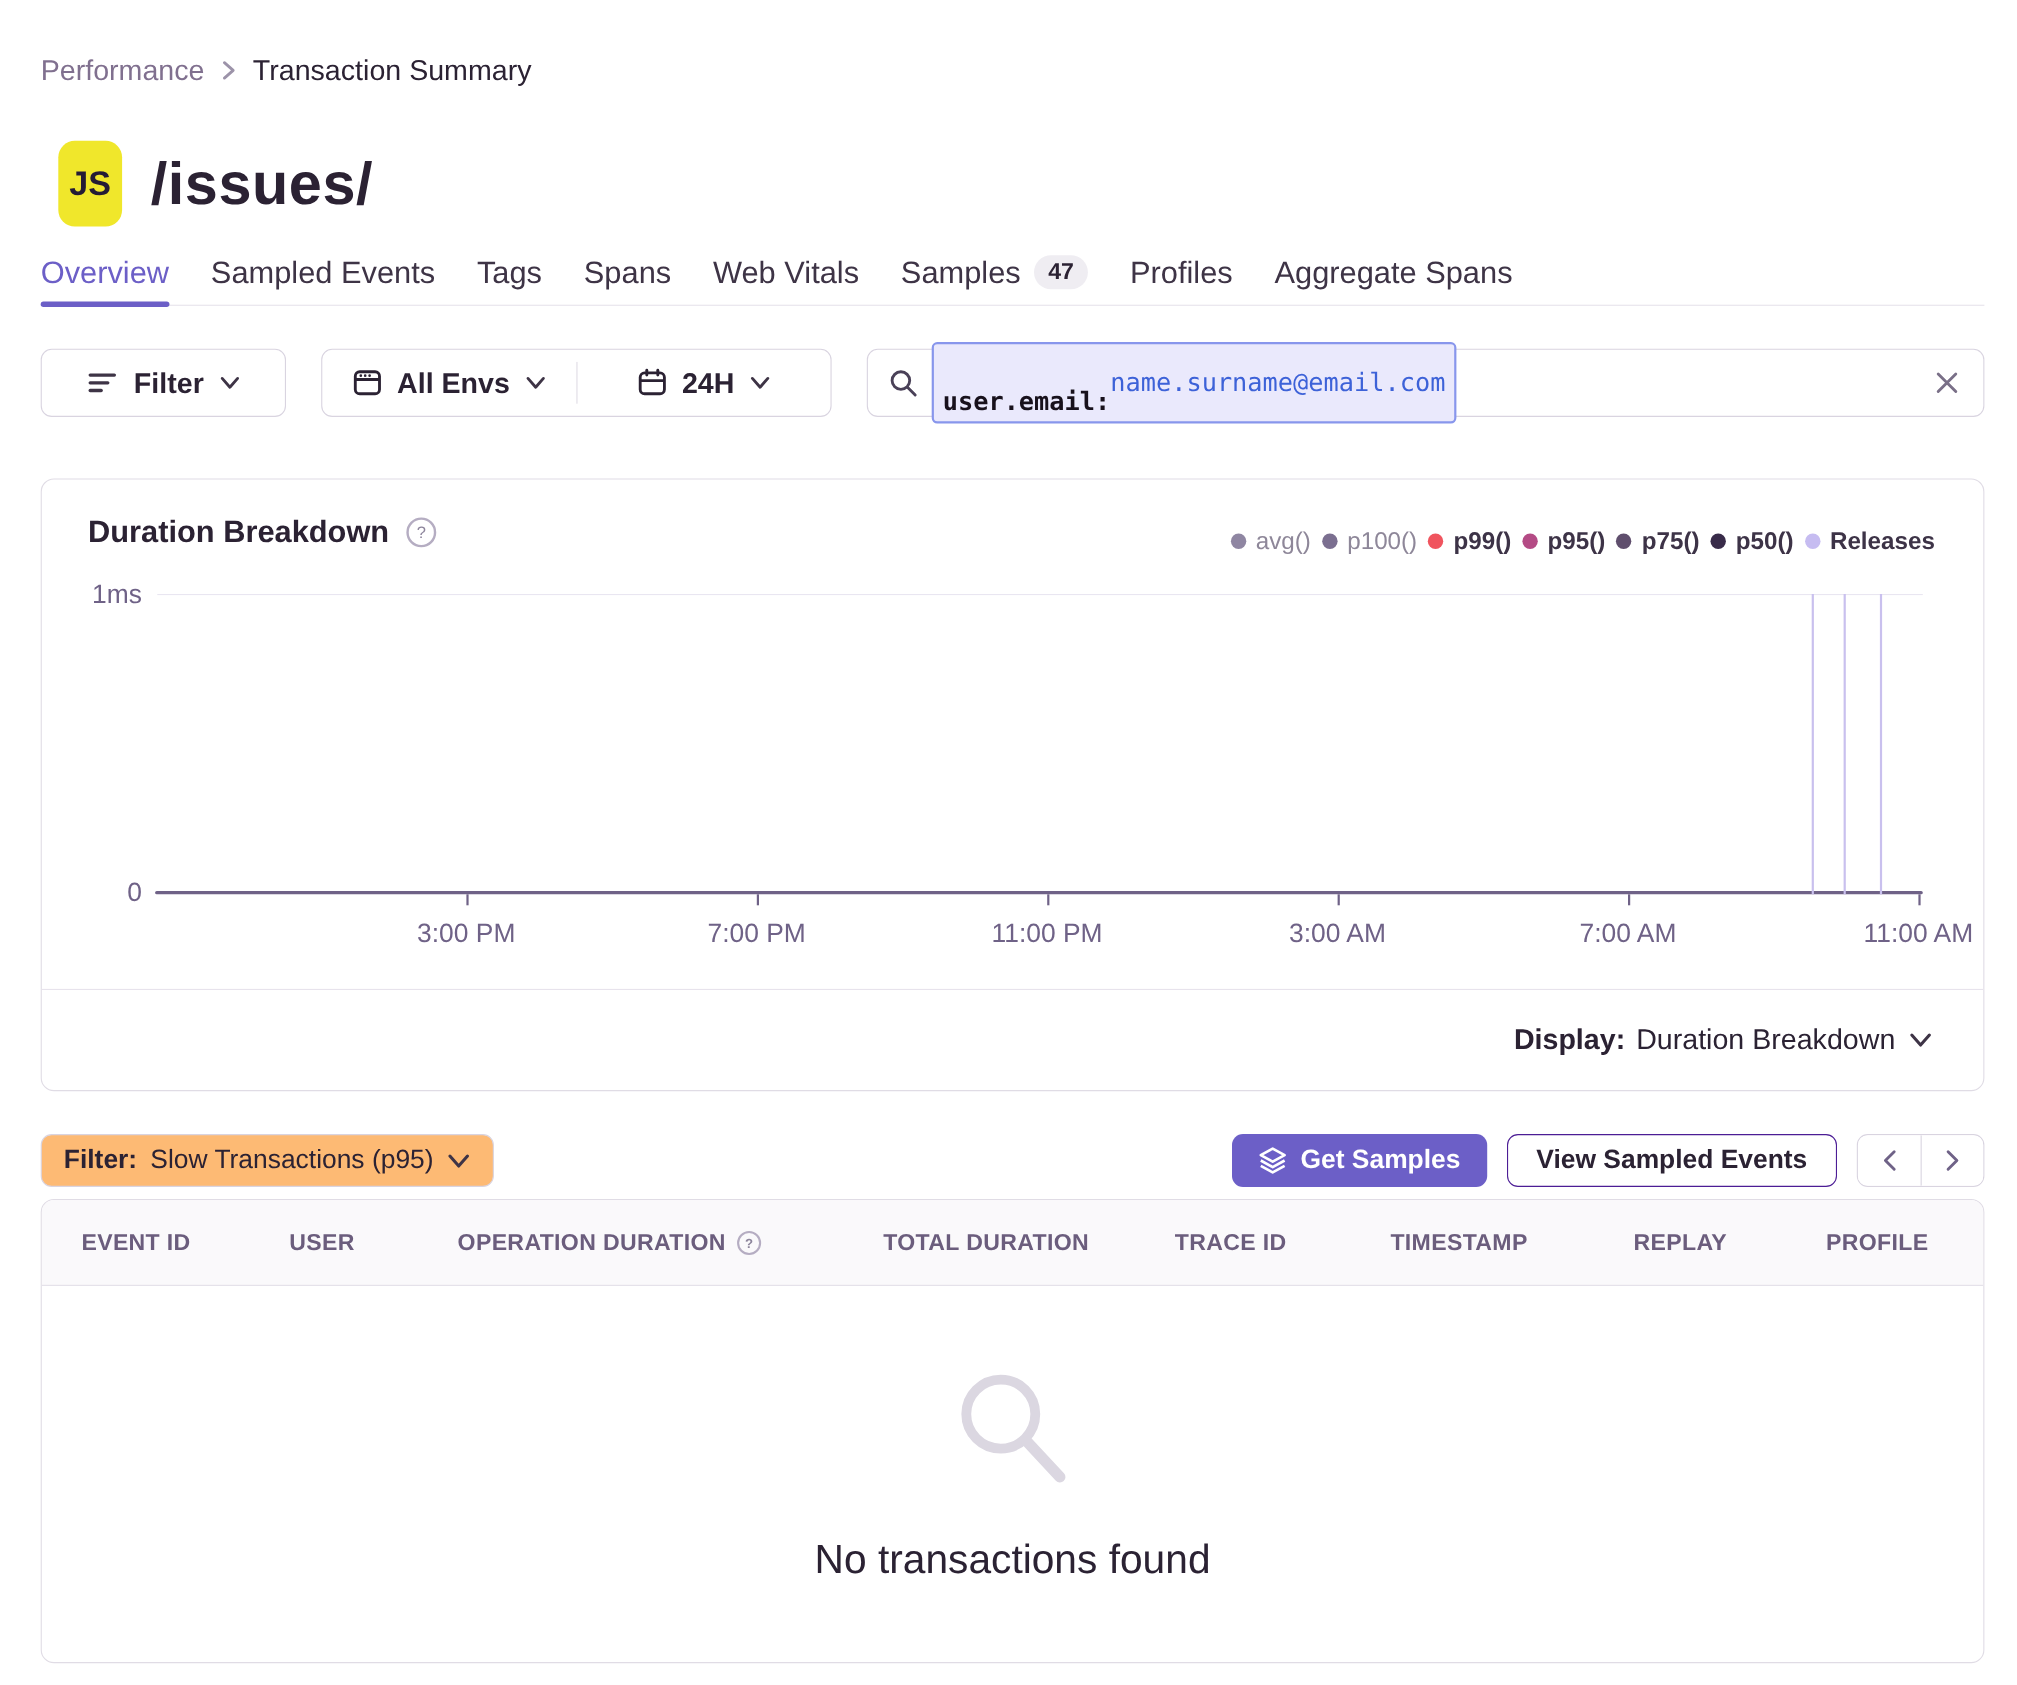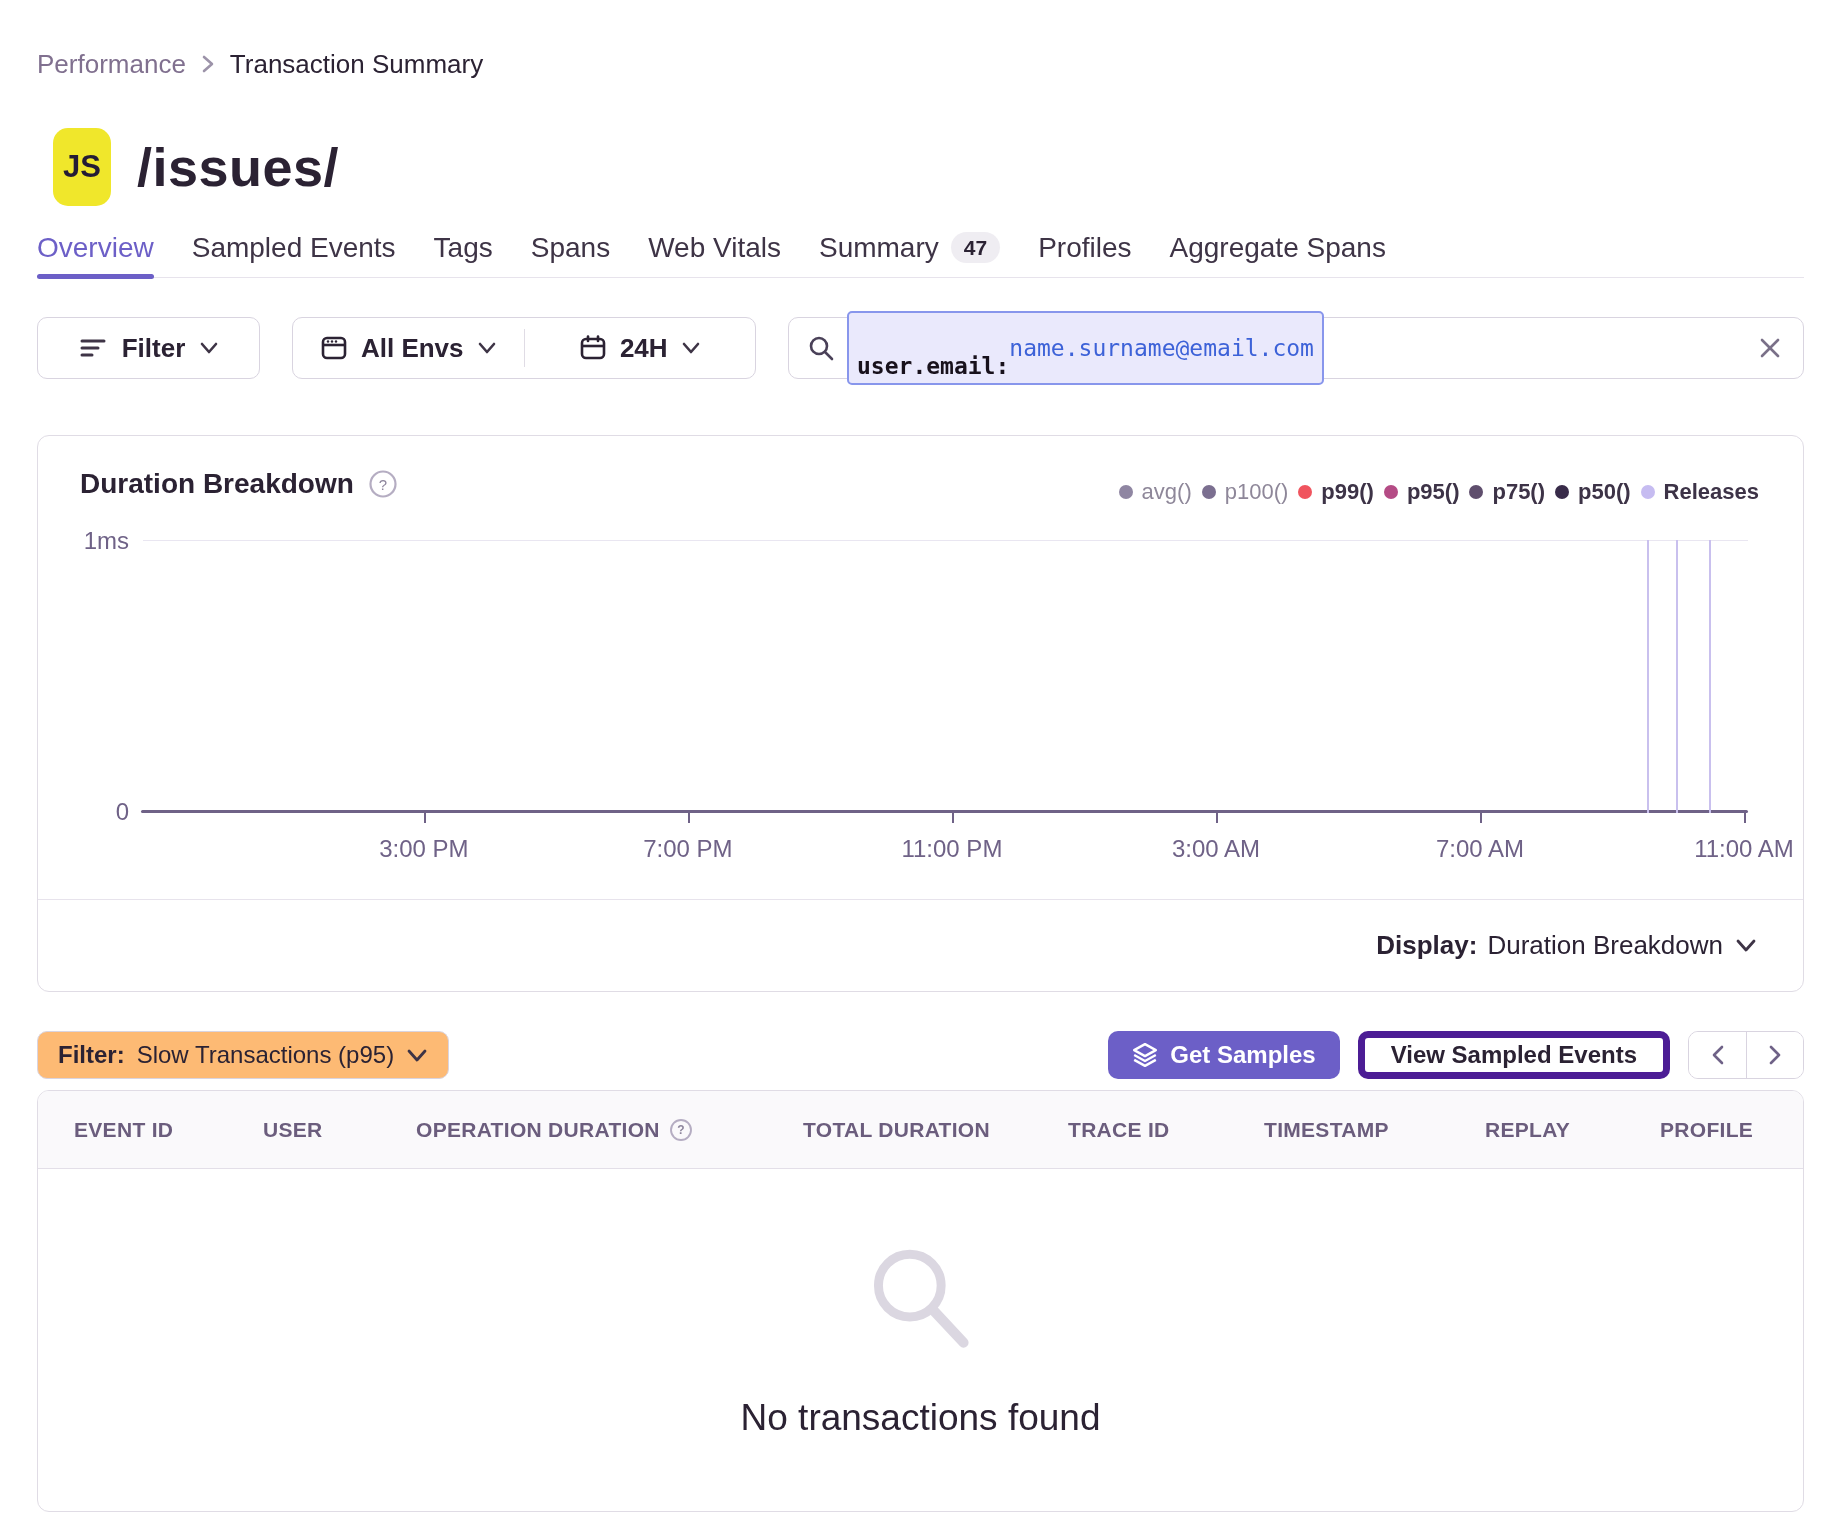--- a/index.html
+++ b/index.html
@@ -84,21 +84,21 @@
   .samples-row { margin-top: 39px; height: 48px; display: flex; align-items: center; }
   .pill { height: 48px; display: flex; align-items: center; gap: 12px; border: 1px solid #D9D4E0;
     border-radius: 10px; padding: 0 20px; background: #fdba74; cursor: pointer; font-size: 24px; }
   .pill .bold { font-weight: 700; color: #2B2233; }
   .pill .val { color: #2B2233; }
   .samples-right { margin-left: auto; display: flex; align-items: center; gap: 18px; }
   .btn-primary { height: 48px; display: flex; align-items: center; gap: 12px; background: #6C5FC7;
     color: #fff; border: none; border-radius: 10px; padding: 0 24px; font-size: 24px;
     font-weight: 700; cursor: pointer; font-family: inherit; }
   .btn-secondary { height: 48px; display: flex; align-items: center; background: #fff;
-    border: 7px solid #4c1d95; border-radius: 10px; padding: 0 26px; font-size: 24px;
+    border: 1px solid #4c1d95; border-radius: 10px; padding: 0 26px; font-size: 24px;
     font-weight: 700; color: #2B2233; cursor: pointer; font-family: inherit; }
   .pagination { display: flex; height: 48px; border: 1px solid #D9D4E0; border-radius: 10px;
     overflow: hidden; }
   .page-btn { width: 57px; display: flex; align-items: center; justify-content: center;
     background: #fff; border: none; cursor: pointer; }
   .page-btn + .page-btn { border-left: 1px solid #D9D4E0; }
 
   
   .table-card { margin-top: 11px; height: 422px; border: 1px solid #E0DCE5; border-radius: 12px;
     overflow: hidden; background: #fff; }
@@ -144,21 +144,21 @@
       <div class="tab">
         <span>Tags</span>
       </div>
       <div class="tab">
         <span>Spans</span>
       </div>
       <div class="tab">
         <span>Web Vitals</span>
       </div>
       <div class="tab">
-        <span>Summary</span>
+        <span>Samples</span>
         <span class="tab-badge">47</span>
       </div>
       <div class="tab">
         <span>Profiles</span>
       </div>
       <div class="tab">
         <span>Aggregate Spans</span>
       </div>
     </div>
 

